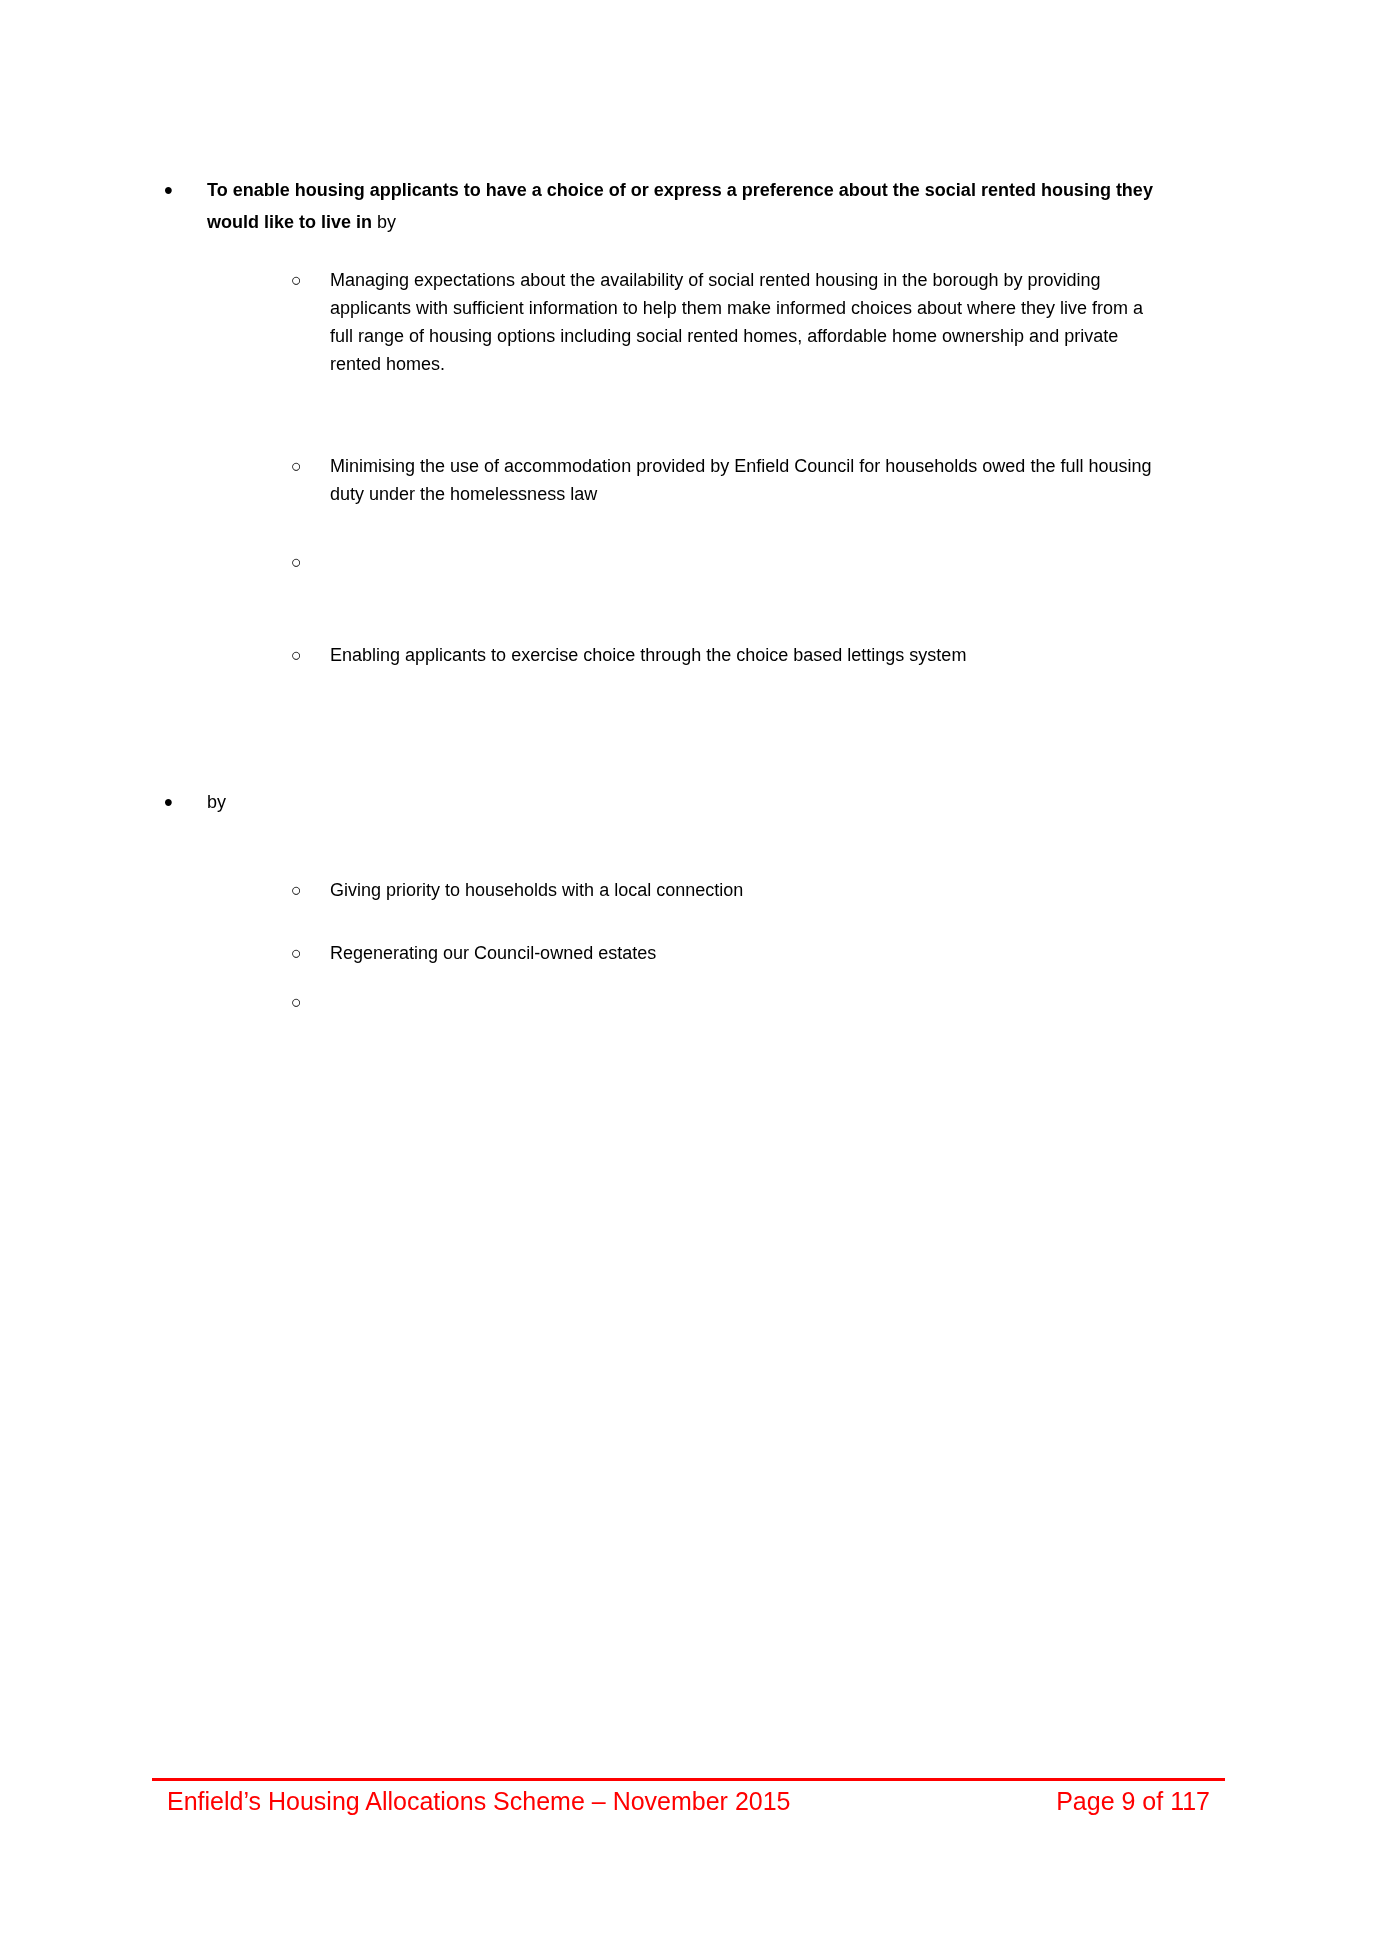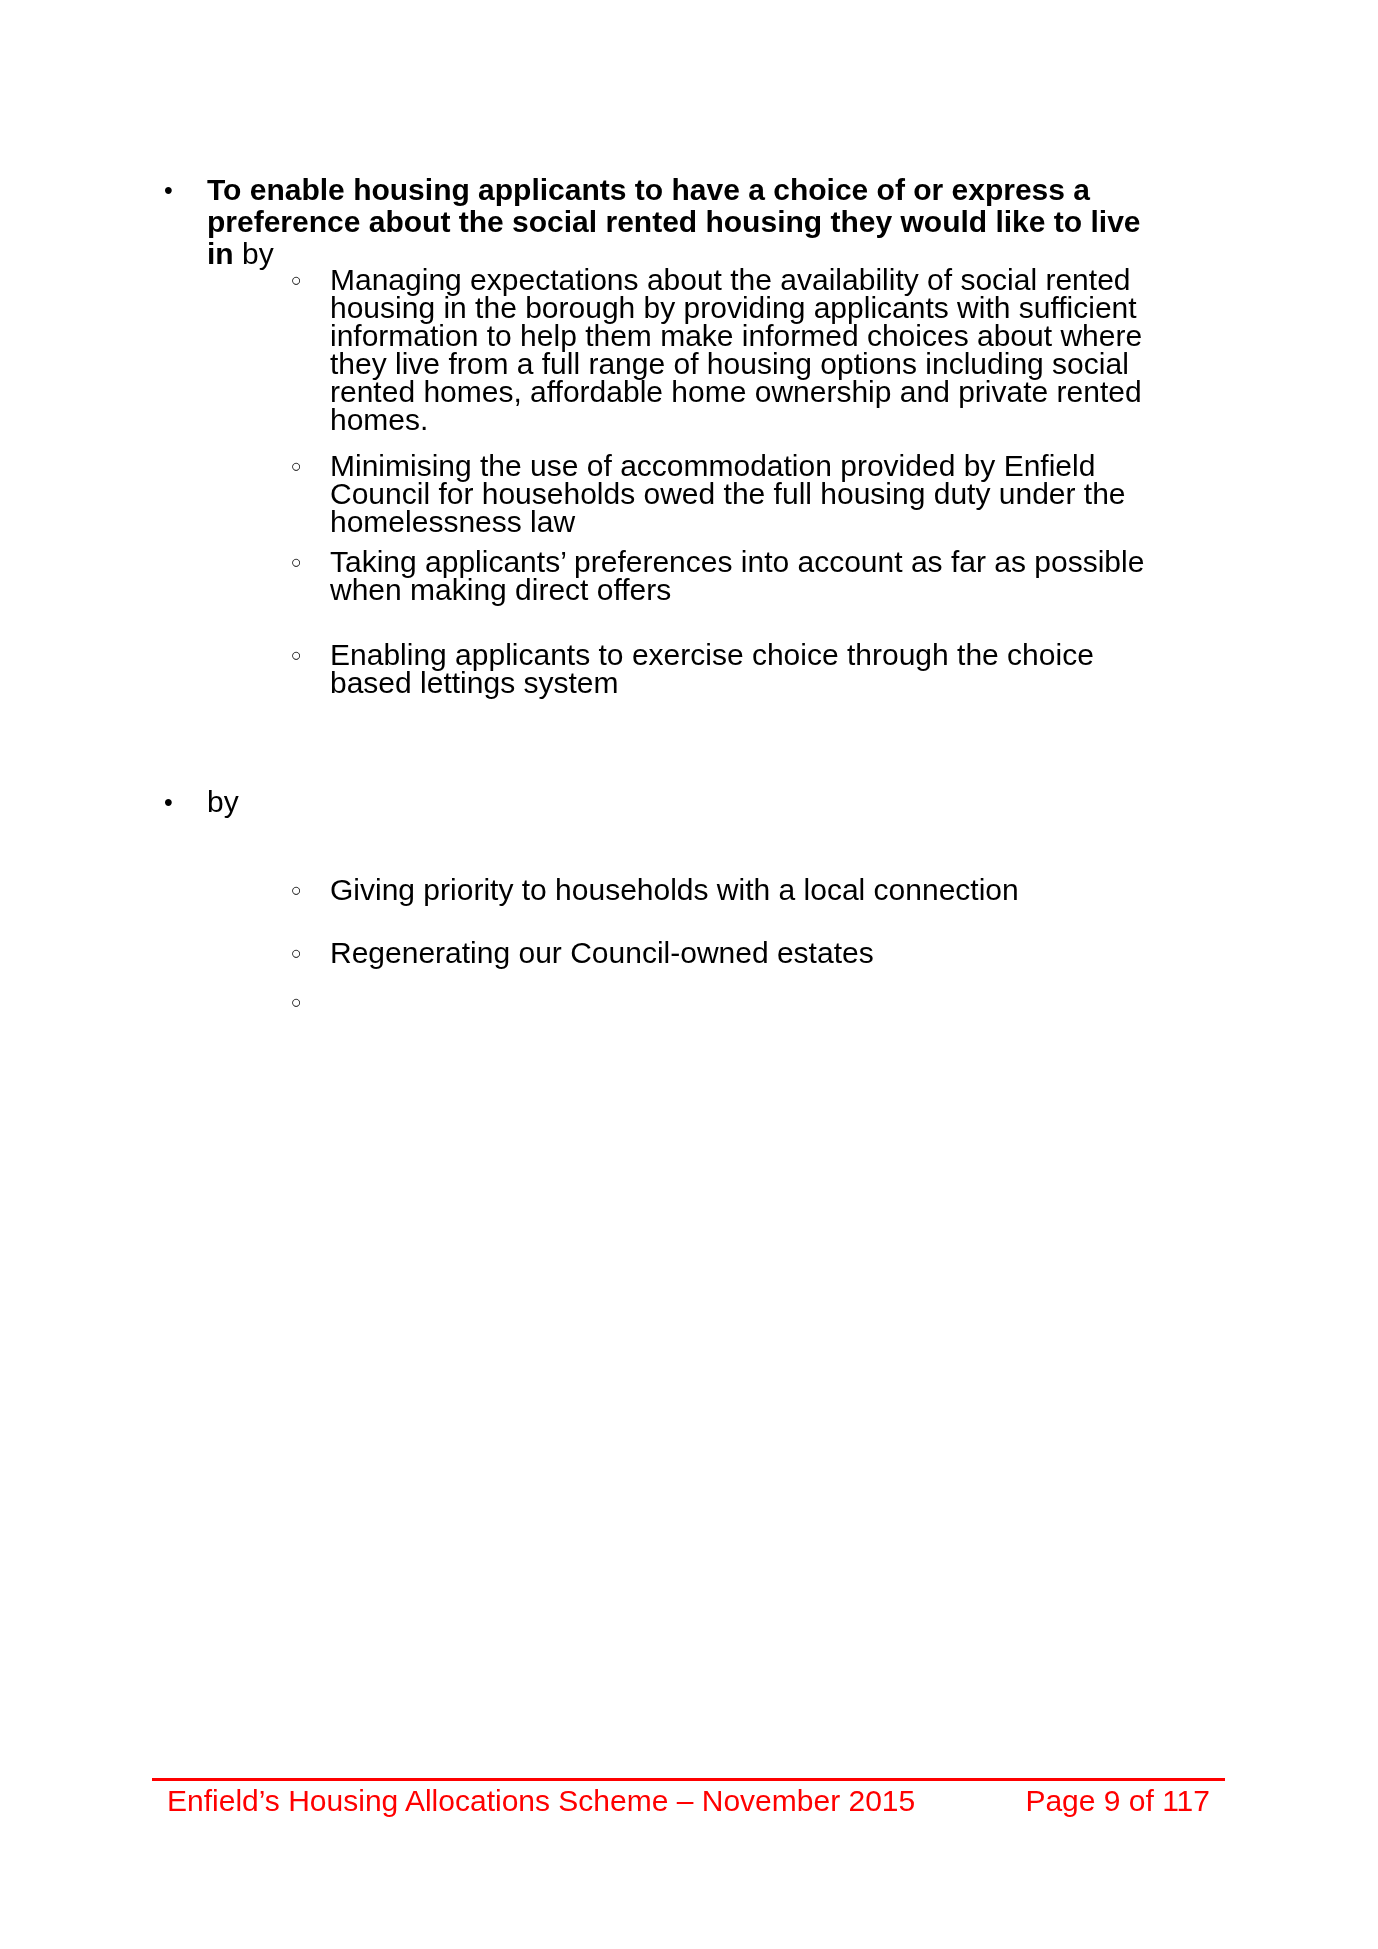--- a/index.html
+++ b/index.html
@@ -15,21 +15,21 @@
     font-family: "Liberation Sans", "DejaVu Sans", sans-serif;
     color: #000000;
     overflow: hidden;
   }
   .para {
     position: absolute;
     left: 0;
     right: 0;
   }
   .para .txt {
-    font-size: 30px;
+    font-size: 18px;
     line-height: 28px;
   }
   .para.l1 .txt {
     margin-left: 207px;
     margin-right: 218px;
     line-height: 32px;
   }
   .para.l2 .txt {
     margin-left: 330px;
     margin-right: 218px;
@@ -60,21 +60,21 @@
   }
   #footer-row {
     position: absolute;
     left: 167px;
     top: 1786px;
     width: 1043px;
     display: flex;
     justify-content: space-between;
     align-items: center;
     color: var(--footer-color, #ff0000);
-    font-size: 30px;
+    font-size: 25px;
     line-height: 30px;
   }
 </style>
 </head>
 <body>
 
 <div id="doc-page">
 
   <div class="para l1" style="top:174px">
     <span class="marker m1">•</span>
@@ -86,21 +86,20 @@
     <div class="txt">Managing expectations about the availability of social rented housing in the borough by providing applicants with sufficient information to help them make informed choices about where they live from a full range of housing options including social rented homes, affordable home ownership and private rented homes.</div>
   </div>
 
   <div class="para l2" style="top:452px">
     <span class="marker m2">○</span>
     <div class="txt">Minimising the use of accommodation provided by Enfield Council for households owed the full housing duty under the homelessness law</div>
   </div>
 
   <div class="para l2" style="top:548px">
     <span class="marker m2">○</span>
-    <div class="txt">Taking applicants’ preferences into account as far as possible when making direct offers</div>
   </div>
 
   <div class="para l2" style="top:641px">
     <span class="marker m2">○</span>
     <div class="txt">Enabling applicants to exercise choice through the choice based lettings system</div>
   </div>
 
   <div class="para l1" style="top:786px">
     <span class="marker m1">•</span>
     <div class="txt"><span class="blk">by</span></div>

